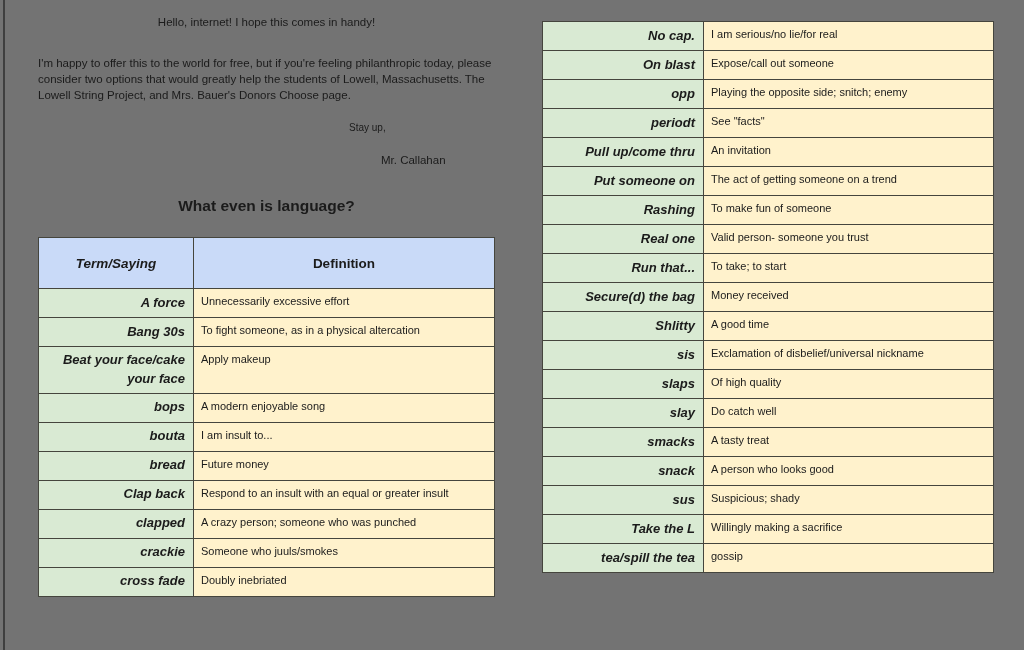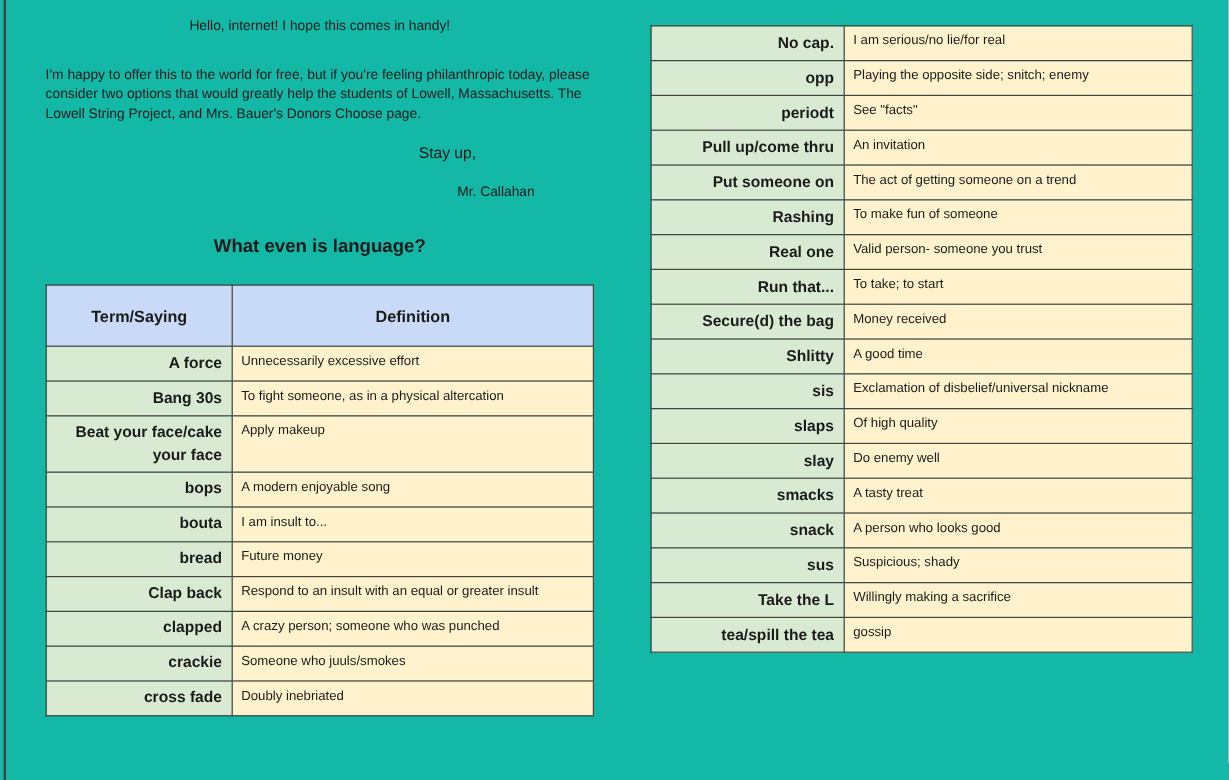--- a/index.html
+++ b/index.html
@@ -6,21 +6,21 @@
     margin: 0;
     padding: 0;
     background: #ffffff;
     font-family: "Liberation Sans", sans-serif;
     color: #1b1b1b;
   }
   #canvas {
     position: relative;
     width: 1024px;
     height: 650px;
-    background: #14b8a6;
+    background: #737373;
     overflow: hidden;
   }
   #page-edge {
     position: absolute;
     left: 3px;
     top: 0;
     width: 2px;
     height: 650px;
     background: #3f3f3f;
   }
@@ -38,21 +38,21 @@
   }
   .intro {
     margin-top: 25px;
     font-size: 11.5px;
     line-height: 16px;
     text-align: left;
   }
   .signoff {
     margin-top: 17px;
     padding-left: 311px;
-    font-size: 13px;
+    font-size: 10px;
     line-height: 16px;
   }
   .signature {
     margin-top: 16px;
     padding-left: 343px;
     font-size: 11.5px;
     line-height: 16px;
   }
   .doc-heading {
     margin-top: 29px;
@@ -69,21 +69,21 @@
   #left-glossary { margin-top: 22px; }
   #right-glossary-wrap {
     position: absolute;
     left: 542px;
     top: 21px;
   }
   #right-glossary-wrap table.glossary { width: 452px; }
   table.glossary td, table.glossary th {
     border: 1.5px solid #45453d;
   }
-  th.col-term, td.term { width: 146px; }
+  th.col-term, td.term { width: 146px; font-style: italic; }
   th.col-term, th.col-def {
     background: var(--header-bg, #c9daf8);
     font-size: 13.5px;
     font-weight: bold;
     text-align: center;
     height: 26px;
     padding: 12px 4px;
   }
   td.term {
     background: var(--term-bg, #d9ead3);
@@ -183,20 +183,24 @@
   <div id="right-glossary-wrap">
     <table class="glossary">
       <tbody>
 
           <tr>
             <td class="term">No cap.</td>
             <td class="def">I am serious/no lie/for real</td>
           </tr>
 
 
+          <tr>
+            <td class="term">On blast</td>
+            <td class="def">Expose/call out someone</td>
+          </tr>
 
           <tr>
             <td class="term">opp</td>
             <td class="def">Playing the opposite side; snitch; enemy</td>
           </tr>
 
           <tr>
             <td class="term">periodt</td>
             <td class="def">See "facts"</td>
           </tr>
@@ -241,21 +245,21 @@
             <td class="def">Exclamation of disbelief/universal nickname</td>
           </tr>
 
           <tr>
             <td class="term">slaps</td>
             <td class="def">Of high quality</td>
           </tr>
 
           <tr>
             <td class="term">slay</td>
-            <td class="def">Do enemy well</td>
+            <td class="def">Do catch well</td>
           </tr>
 
           <tr>
             <td class="term">smacks</td>
             <td class="def">A tasty treat</td>
           </tr>
 
           <tr>
             <td class="term">snack</td>
             <td class="def">A person who looks good</td>

